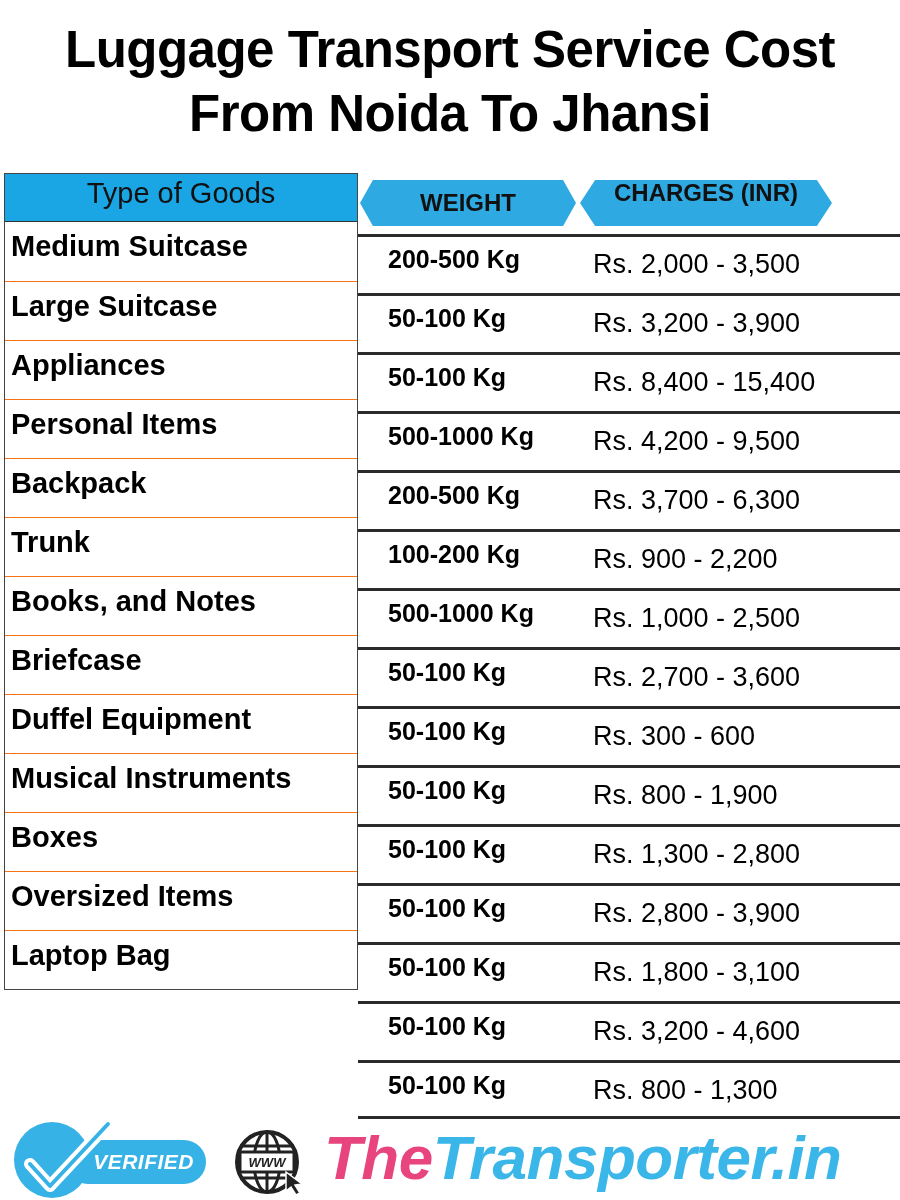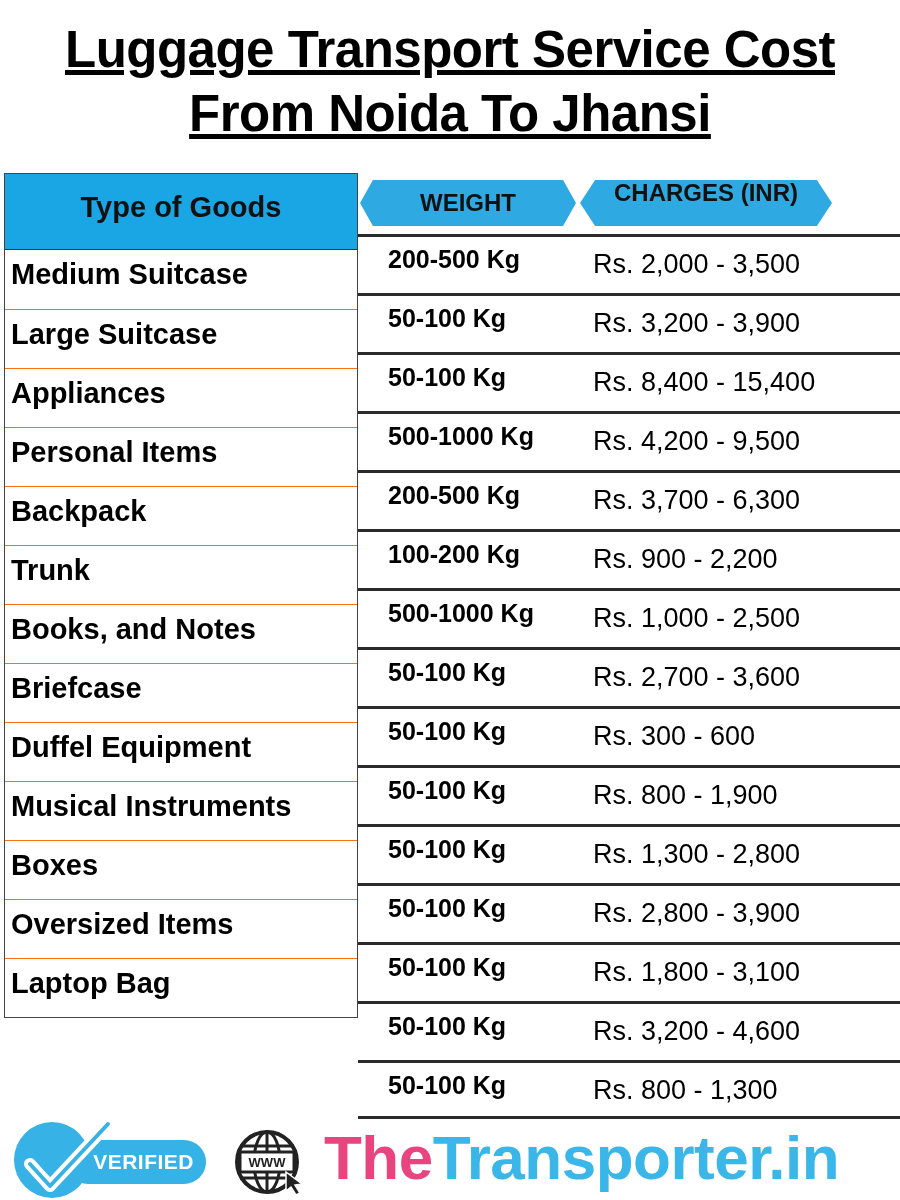--- a/index.html
+++ b/index.html
@@ -1,30 +1,30 @@
 <!DOCTYPE html>
 <html><head>
 <meta charset="utf-8">
 <style>
   html, body { margin:0; padding:0; background:#ffffff; }
   body { width:900px; height:1200px; position:relative; overflow:hidden; font-family:"Liberation Sans", sans-serif; color:#000; }
-  .title { position:absolute; left:0; top:18px; width:900px; text-align:center; font-weight:bold; font-size:51px; line-height:64px; letter-spacing:-0.5px;text-decoration:underline; }
+  .title { position:absolute; left:0; top:18px; width:900px; text-align:center; font-weight:bold; font-size:51px; line-height:64px; letter-spacing:-0.5px; }
   .left-table { position:absolute; left:4px; top:173px; width:352px; border:1px solid #444; border-collapse:collapse; }
-  .left-head { height:76px; background:#1aa6e4; border-bottom:1px solid #333; display:flex; align-items:center; justify-content:center; font-weight:bold; font-size:29px; color:#111; padding-bottom:8px; box-sizing:border-box; }
+  .left-head { height:48px; background:#1aa6e4; border-bottom:1px solid #333; display:flex; align-items:center; justify-content:center; font-weight:normal; font-size:29px; color:#111; padding-bottom:8px; box-sizing:border-box; }
   .left-row { height:59px; border-top:1px solid #f97316; box-sizing:border-box; font-weight:bold; font-size:29px; padding:8px 0 0 6px; }
   .left-row:first-of-type { border-top:none; }
   .hex { position:absolute; top:180px; height:46px; background:#2fa9e1; clip-path:polygon(6% 0,94% 0,100% 50%,94% 100%,6% 100%,0 50%); display:flex; align-items:center; justify-content:center; font-weight:bold; font-size:24px; color:#111; }
   .hex-weight { left:360px; width:216px; box-sizing:border-box; }
   .hex-charges { left:580px; width:252px; padding-bottom:20px; box-sizing:border-box; }
   .right-rows { position:absolute; left:358px; top:234px; width:542px; }
   .right-row { height:59px; border-top:3px solid #2b2b2b; box-sizing:border-box; position:relative; }
   .right-row:last-child { border-bottom:3px solid #2b2b2b; }
   .w { position:absolute; left:30px; top:8px; font-weight:bold; font-size:25px; }
   .c { position:absolute; left:235px; top:12px; font-size:27px; }
-  .footer { position:absolute; left:0; top:1118px; width:900px; height:82px; }
+  .footer { position:absolute; left:0; top:1118px; width:900px; height:82px;font-style:italic; }
   .verified { position:absolute; left:14px; top:4px; width:196px; height:74px; }
   .verified-pill { position:absolute; left:52px; top:18px; width:140px; height:44px; background:#36b2e6; border-radius:22px; color:#fff; font-weight:bold; font-size:21px; display:flex; align-items:center; justify-content:flex-end; padding-right:12px; box-sizing:border-box; letter-spacing:0.5px; }
   .verified-circle { position:absolute; left:0; top:0; width:76px; height:76px; border-radius:50%; background:#36b2e6; }
   .globe { position:absolute; left:234px; top:10px; width:72px; height:68px; }
   .brand { position:absolute; left:324px; top:4px; font-weight:bold; font-size:62px; line-height:72px; letter-spacing:-0.5px; }
   .brand .the { color:#e8457e; }
   .brand .rest { color:#3bb6e8; }
 </style>
 </head>
 <body>

